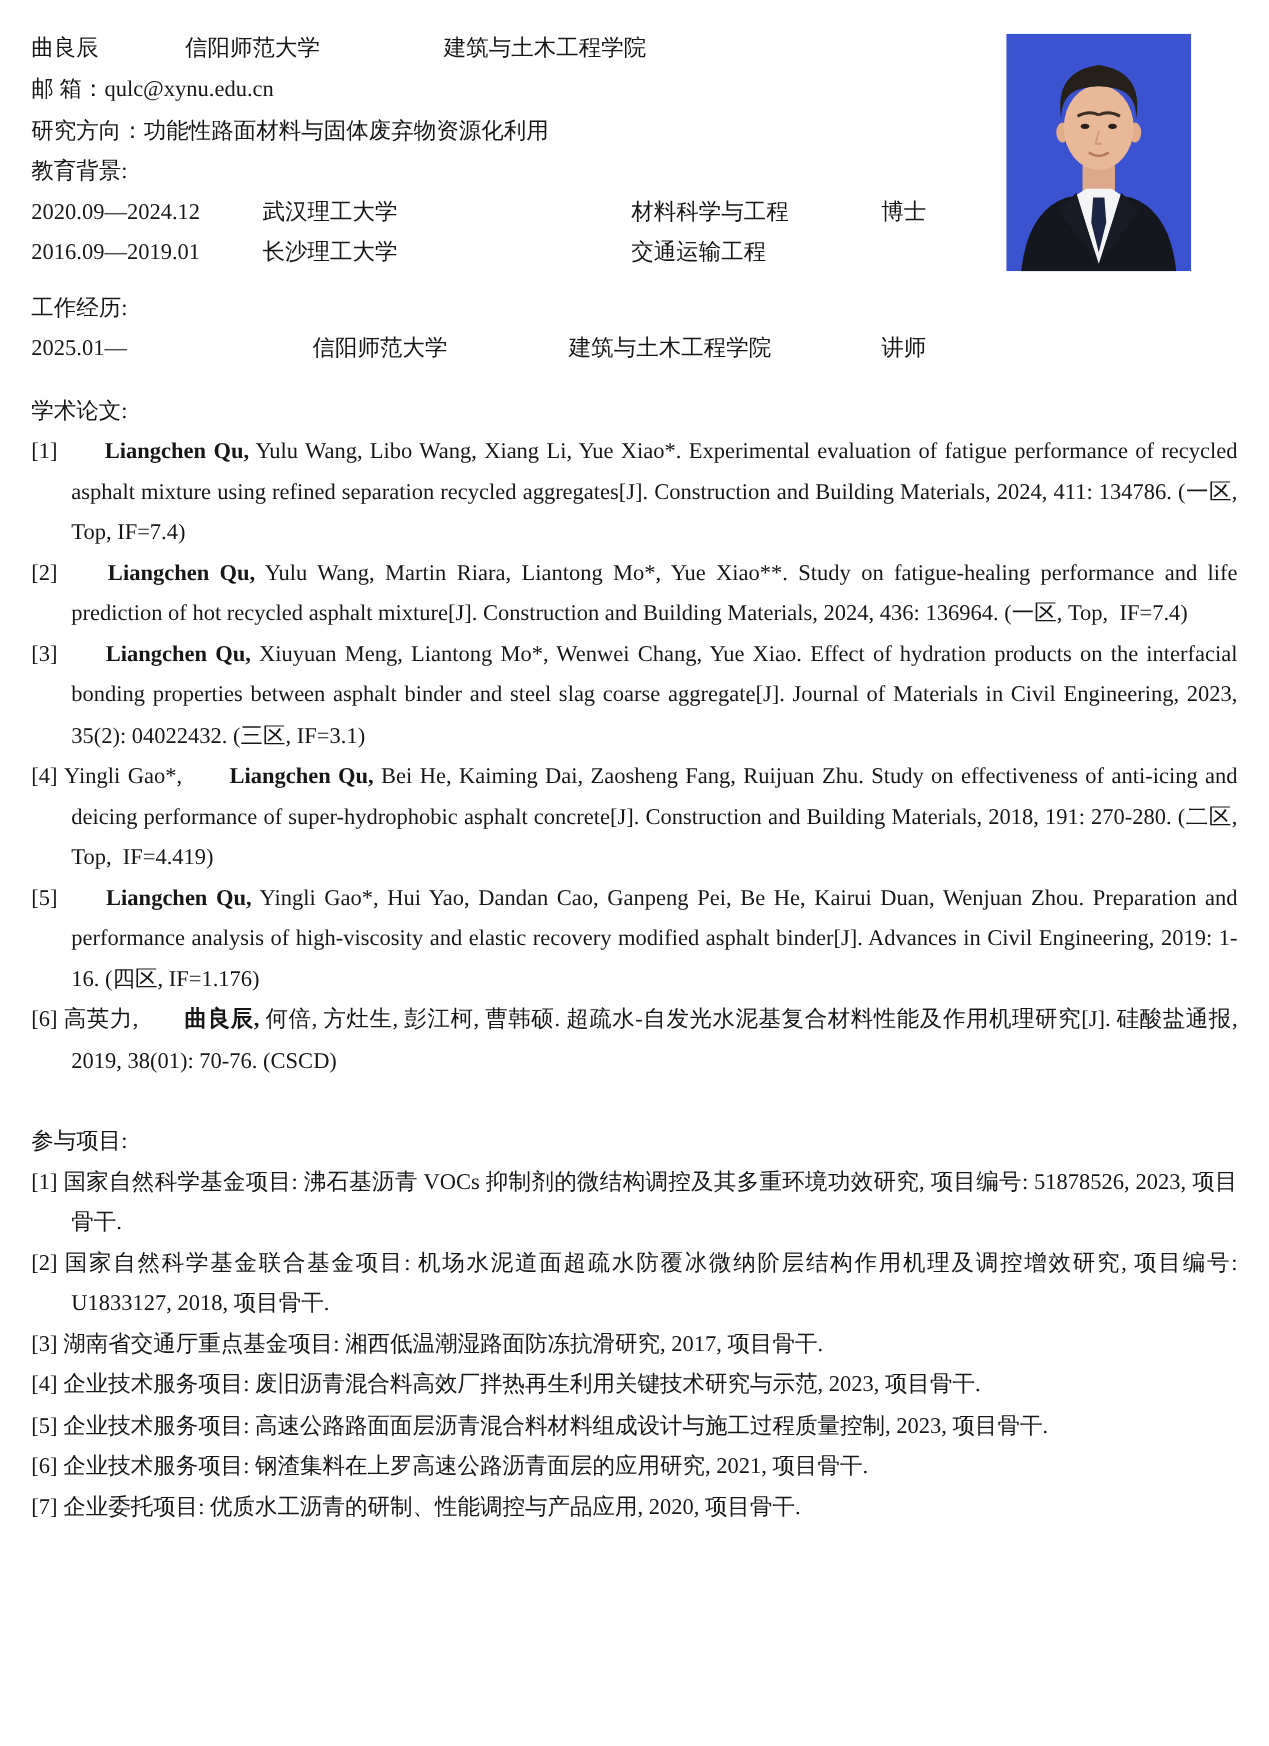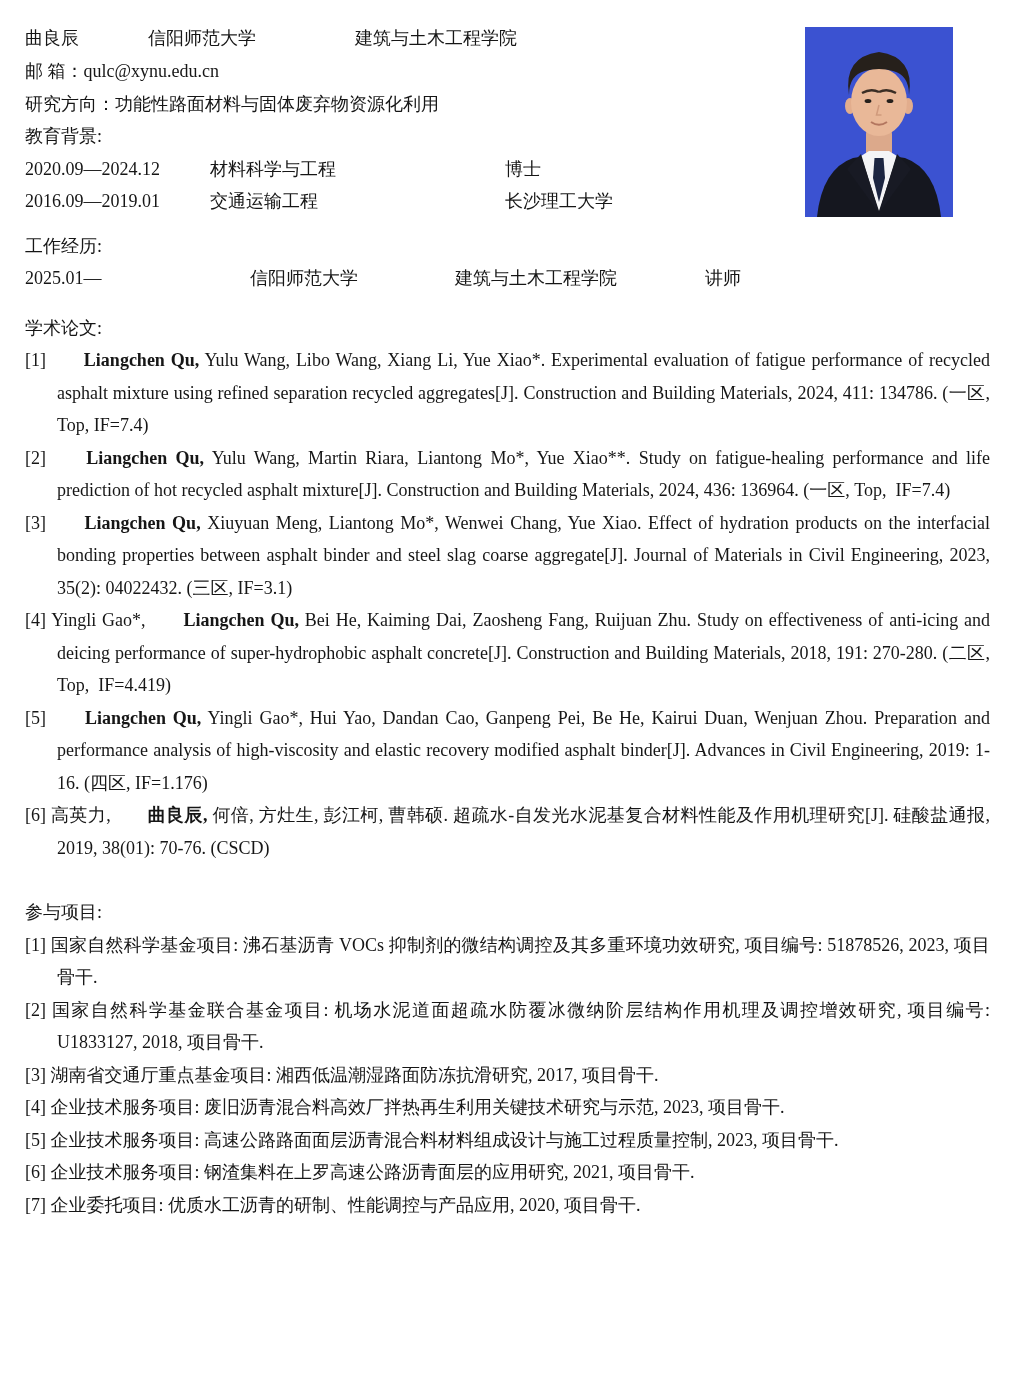--- a/index.html
+++ b/index.html
@@ -82,27 +82,28 @@
     <span>邮 箱：</span><span>qulc@xynu.edu.cn</span>
   </div>
   <div>
     <span>研究方向：</span><span>功能性路面材料与固体废弃物资源化利用</span>
   </div>
 
   <div class="st-edu">教育背景:</div>
   <div>
       <div class="edu-row">
         <span>2020.09—2024.12</span>
+        <span>武汉理工大学</span>
         <span>材料科学与工程</span>
         <span>博士</span>
       </div>
       <div class="edu-row">
         <span>2016.09—2019.01</span>
+        <span>长沙理工大学</span>
         <span>交通运输工程</span>
-        <span>长沙理工大学</span>
       </div>
     </div>
 
   <div class="st-work">工作经历:</div>
   <div>
       <div class="work-row">
         <span>2025.01—</span>
         <span>信阳师范大学</span>
         <span>建筑与土木工程学院</span>
         <span>讲师</span>

